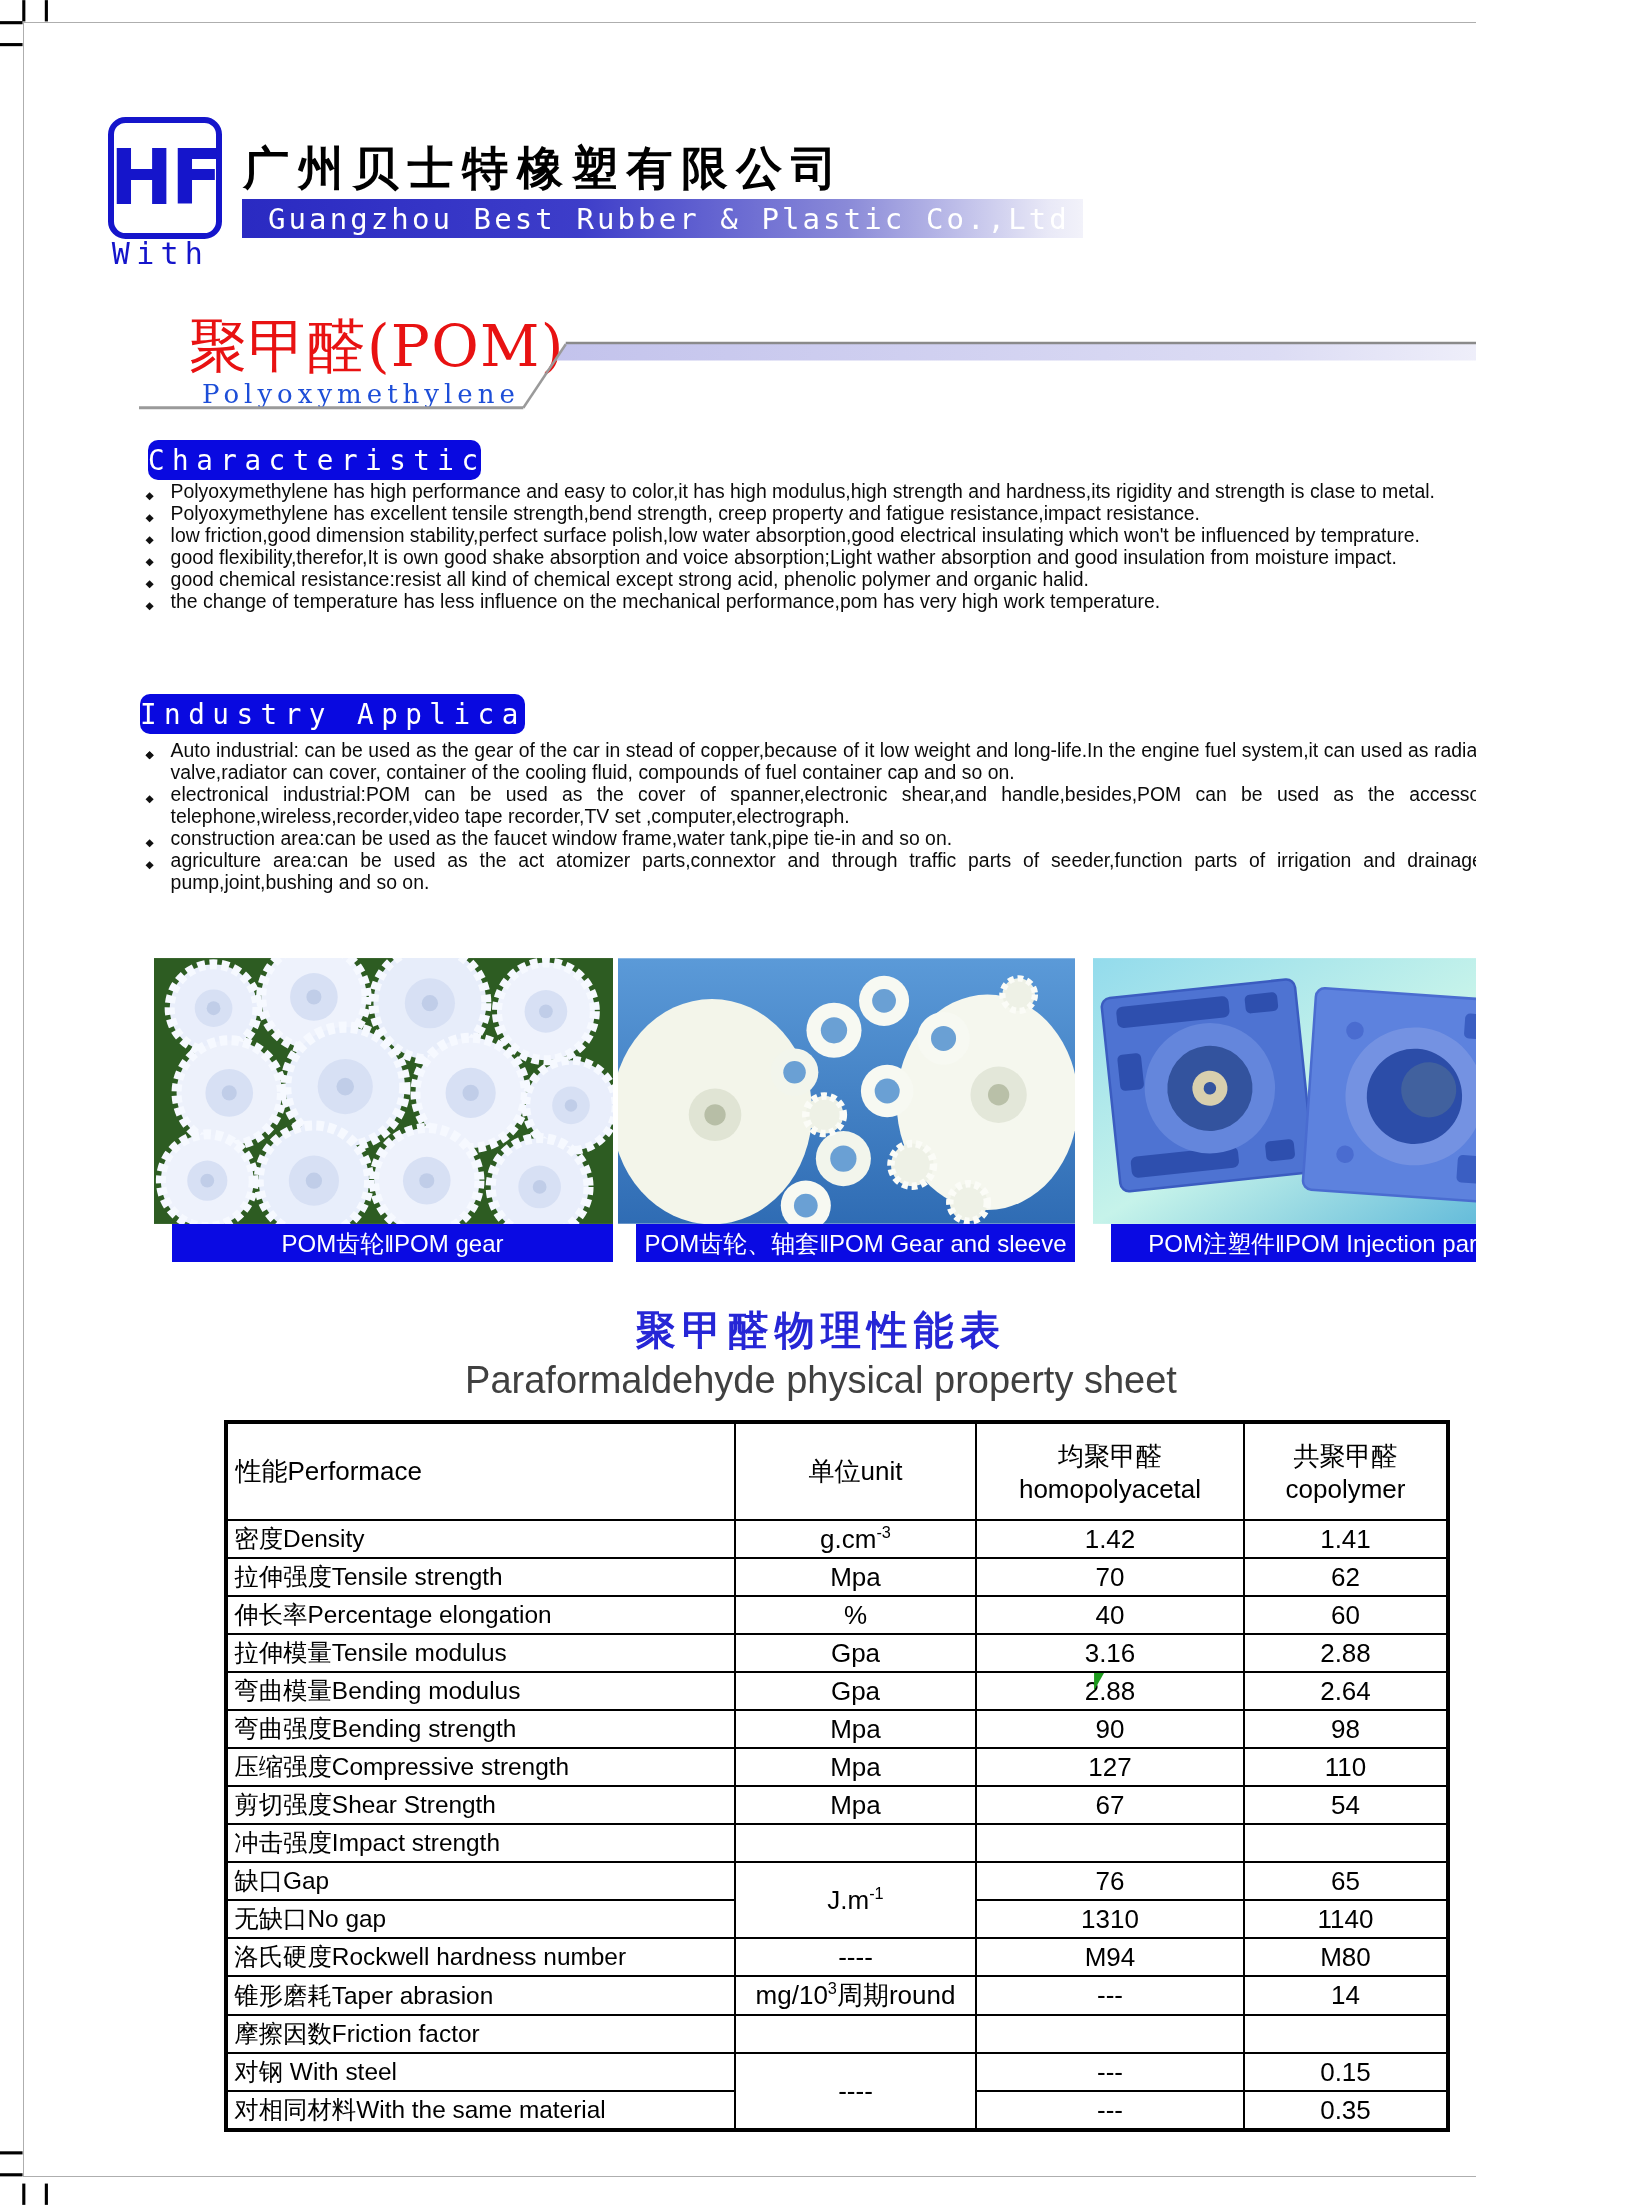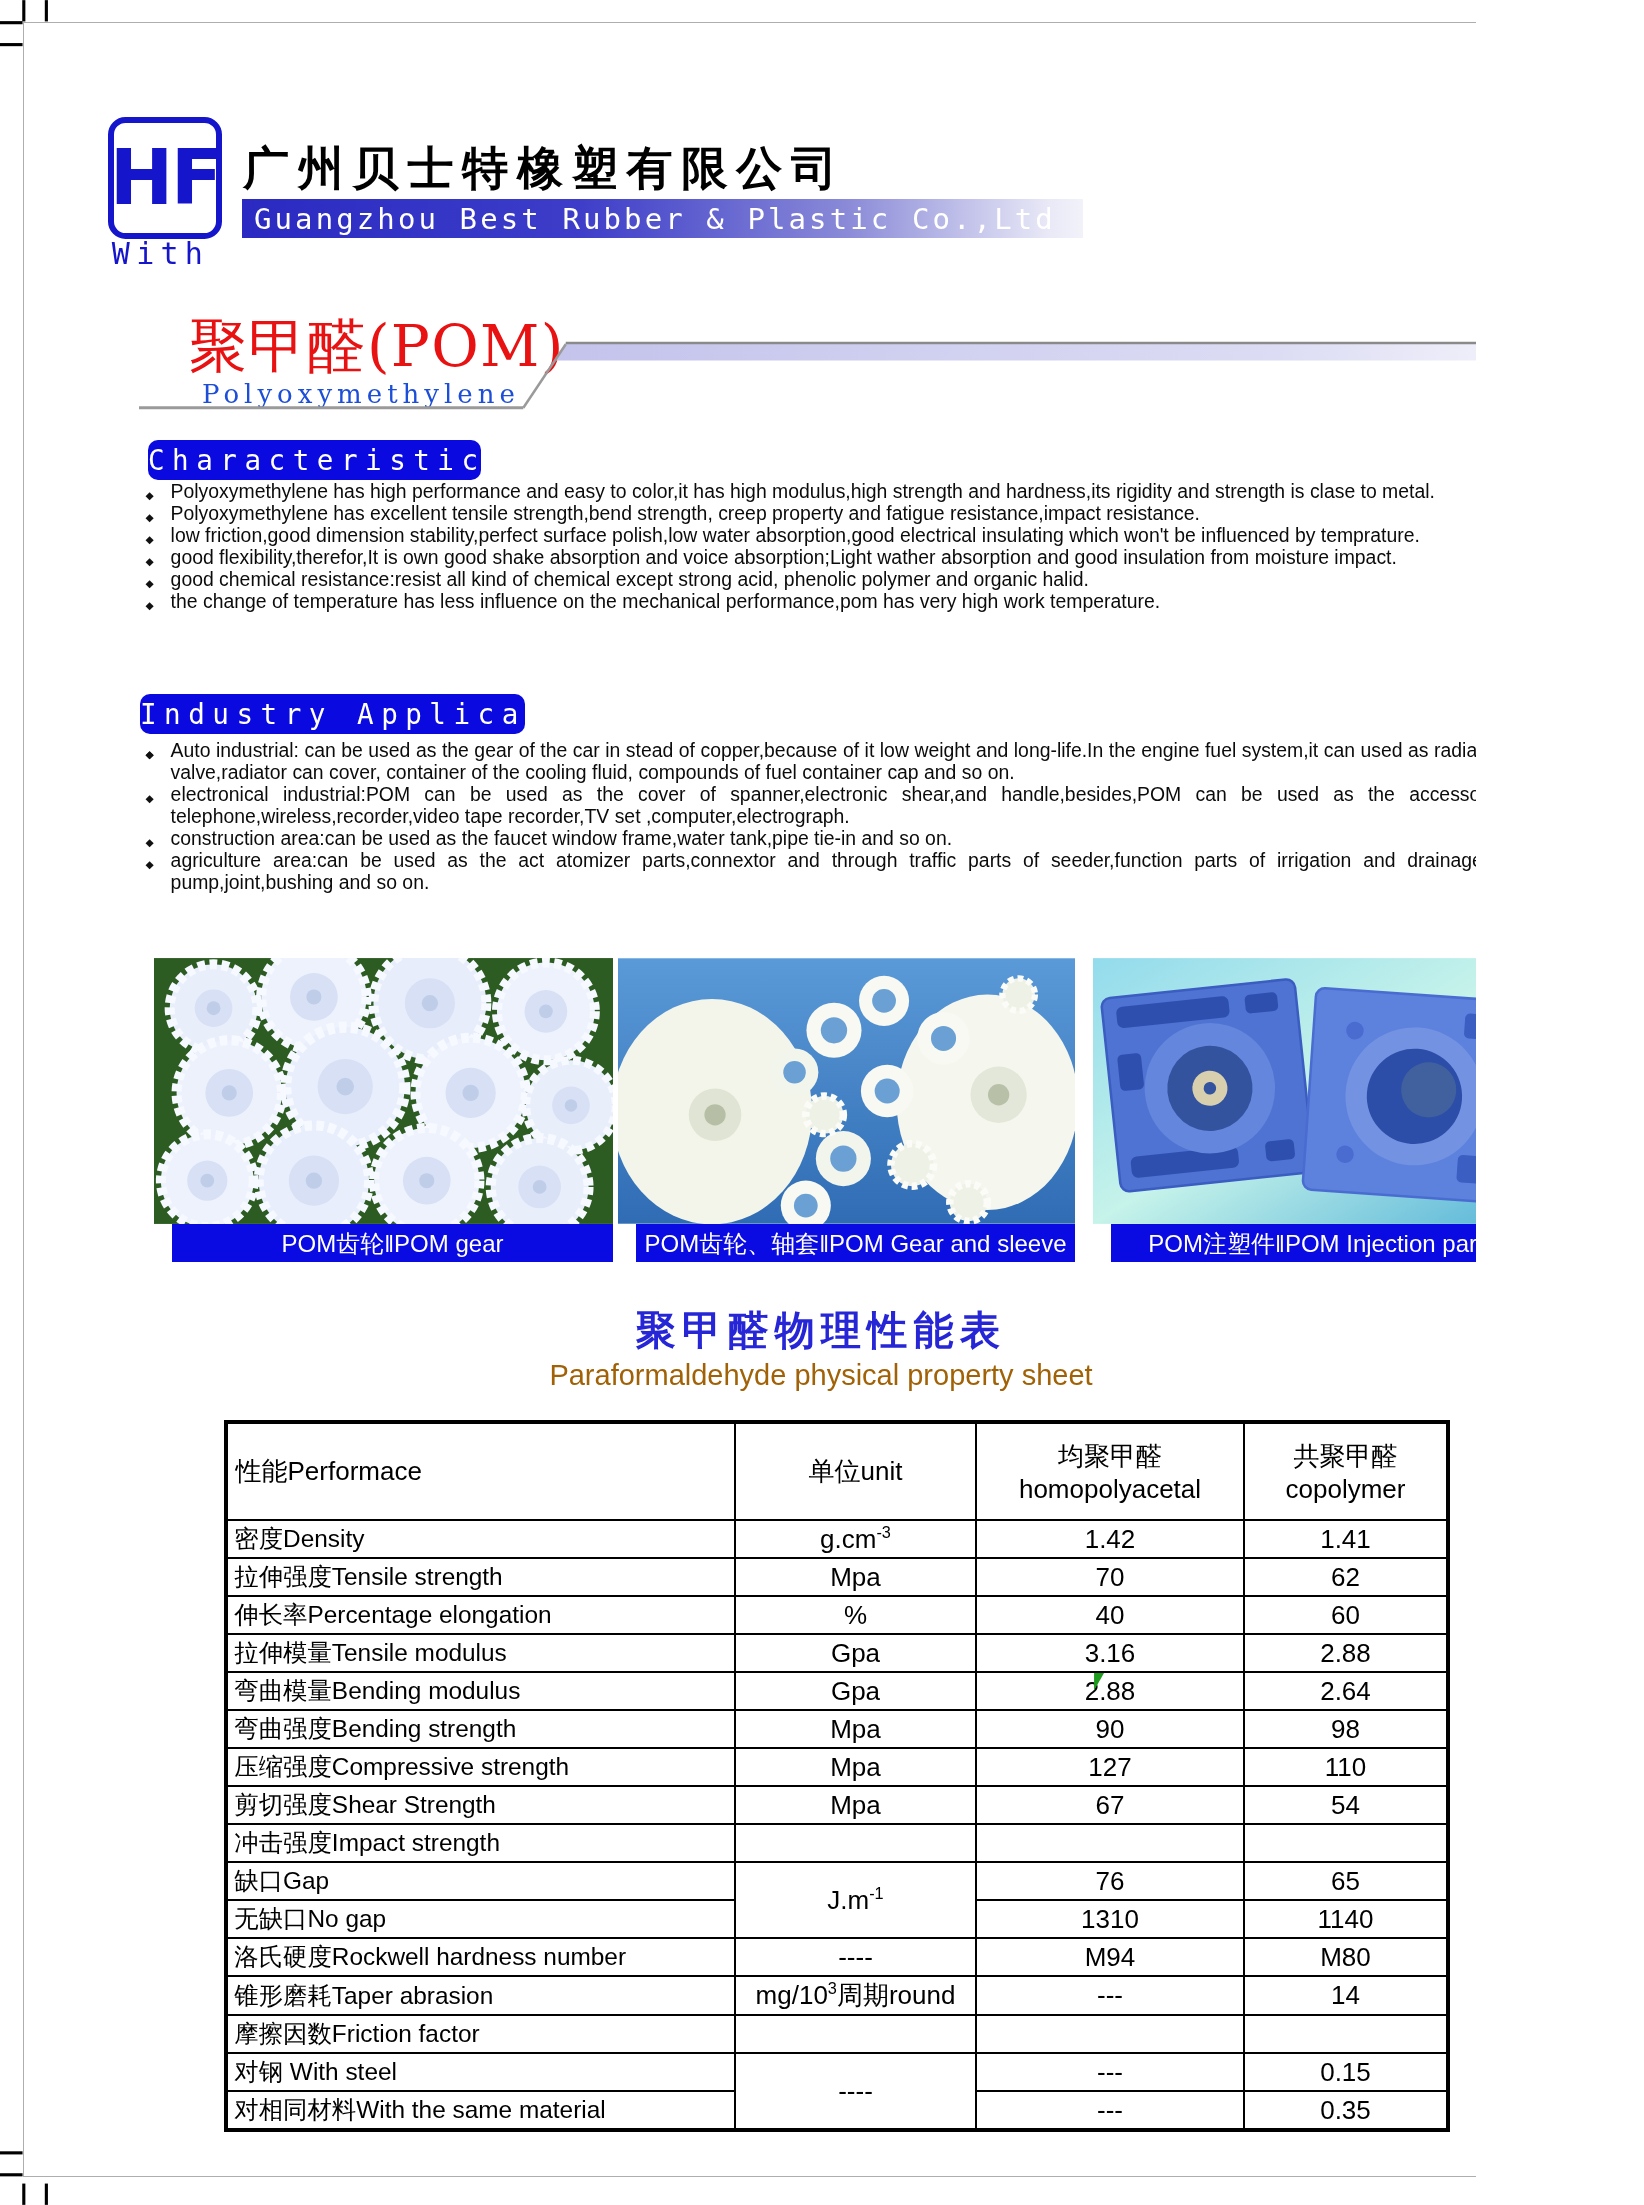--- a/index.html
+++ b/index.html
@@ -9,21 +9,21 @@
   .abs{position:absolute;}
 
   
   #logo-box{left:108px;top:117px;width:102px;height:110px;border:6.3px solid #1515cb;border-radius:17.5px;
             display:flex;align-items:center;justify-content:center;background:#fff;}
   #logo-hf{font-family:"DejaVu Sans",sans-serif;font-weight:700;font-size:76px;color:#1515cb;letter-spacing:-2.5px;line-height:1;}
   #logo-best{left:99px;top:236px;width:123px;text-align:center;color:#1515cb;
              font-family:"DejaVu Sans Mono",monospace;font-size:30px;letter-spacing:6.3px;}
   #company-cn{left:243px;top:138px;font-size:46px;font-weight:600;letter-spacing:8.8px;white-space:nowrap;
               font-family:"DejaVu Sans",sans-serif;}
-  #en-bar{left:242px;top:199px;width:841px;height:39px;line-height:40px;padding-left:12px;box-sizing:border-box;
+  #en-bar{left:242px;top:199px;width:841px;height:39px;line-height:40px;padding-left:26px;box-sizing:border-box;
           background:linear-gradient(90deg,#2a2ac2 0%,#3d3dc9 40%,#8a8ad8 72%,#e9e9f7 96%,#f2f2fa 100%);
           color:#fff;font-family:"DejaVu Sans Mono",monospace;font-size:29px;letter-spacing:3.1px;white-space:nowrap;}
 
   
   #title-cn{left:189px;top:308px;font-size:58px;color:#e81212;font-family:"DejaVu Serif",serif;letter-spacing:1.3px;white-space:nowrap;}
   #title-en{left:202px;top:379px;font-size:26px;color:#1d4ed8;font-family:"DejaVu Serif",serif;letter-spacing:5px;white-space:nowrap;}
 
   
   .badge{height:40px;border-radius:10px;background:#0909e0;color:#fff;text-align:center;
          font-family:"DejaVu Sans Mono",monospace;font-size:27.6px;letter-spacing:7.5px;line-height:41px;white-space:nowrap;}
@@ -41,21 +41,21 @@
   .figure{top:958px;}
   .figure .img{height:266px;overflow:hidden;}
   .figure .cap{height:38px;background:#0a0ae3;color:#fff;text-align:center;line-height:39px;font-size:24px;white-space:nowrap;margin-left:18px;}
   #fig1{left:154px;width:459px;}
   #fig2{left:618px;width:457px;}
   #fig3{left:1093px;width:440px;}
 
   
   #sheet-title{left:23px;top:1303px;width:1596px;text-align:center;font-size:40px;color:#2626d6;
                letter-spacing:6.3px;font-weight:600;font-family:"DejaVu Sans",sans-serif;}
-  #sheet-sub{left:23px;top:1359px;width:1596px;text-align:center;font-size:29px;color:#a16207;}
+  #sheet-sub{left:23px;top:1359px;width:1596px;text-align:center;font-size:38px;color:#404040;}
   #prop-table{position:absolute;left:224px;top:1420px;width:1222px;border-collapse:collapse;table-layout:fixed;
               border:4.4px solid #000;}
   #prop-table th,#prop-table td{border:2.5px solid #000;overflow:hidden;}
   #prop-table thead th{height:93px;font-size:26px;font-weight:400;}
   #prop-table thead th.h-lbl{text-align:left;padding-left:7.5px;}
   #prop-table tbody td{height:34px;}
   td.lbl{font-size:24.4px;text-align:left;padding-left:6.3px;white-space:nowrap;}
   td.unit,td.val{text-align:center;font-size:26px;}
   #prop-table sup{font-size:16.3px;}
   td.rel{position:relative;}

